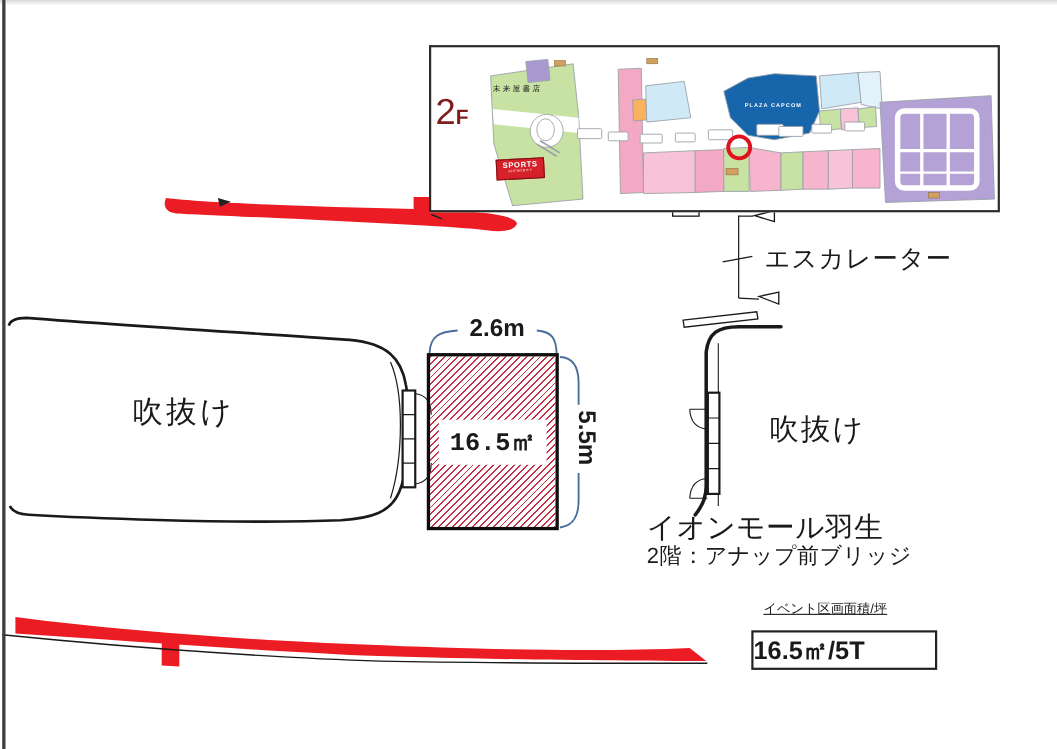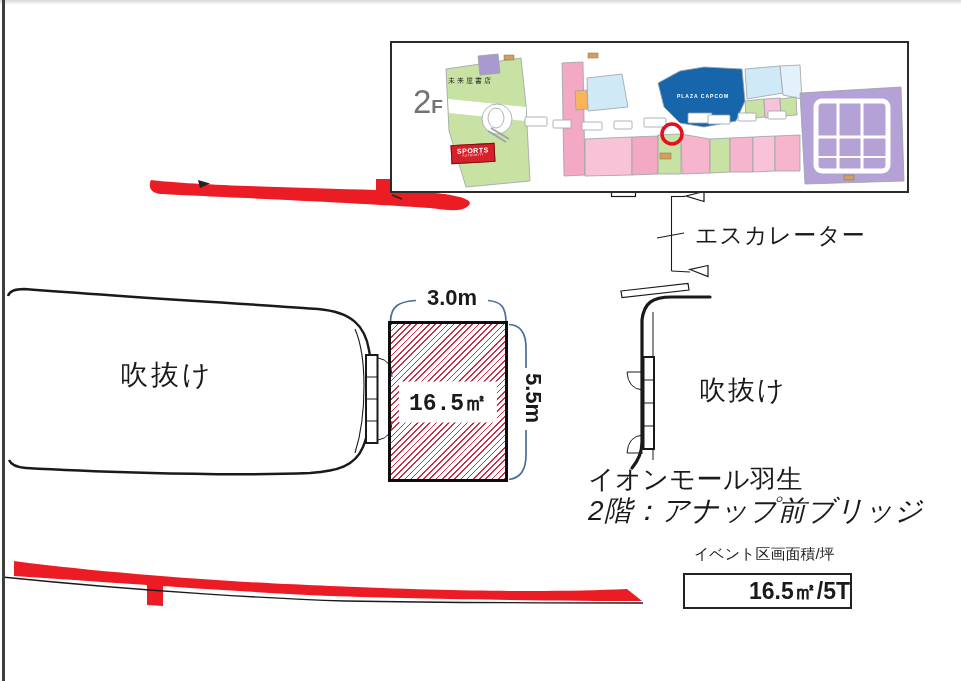--- a/index.html
+++ b/index.html
@@ -7,21 +7,21 @@
           font-family:"Liberation Sans",sans-serif;color:#1a1a1a;}
   .abs{position:absolute;}
   
   .page-edge{left:2px;top:0;width:3px;height:681px;background:#3f3f3f;}
   .page-topshade{left:0;top:0;width:961px;height:5px;background:linear-gradient(#d9d9d9,#ffffff);}
   
   svg.overlay{left:0;top:0;width:961px;height:681px;}
   
   .map-box{left:390px;top:41px;width:515px;height:148px;background:#fff;border:2px solid #2b2b2b;}
   .map-box svg{position:absolute;left:0;top:0;}
-  .floor-label{left:21px;top:42px;color:#737373;line-height:1;}
+  .floor-label{left:4px;top:42px;color:#7f1d1d;line-height:1;}
   .floor-num{font-size:33px;font-weight:500;}
   .floor-suf{font-size:19px;font-weight:700;}
   .bookstore-label{left:56px;top:33px;font-size:7px;letter-spacing:2px;color:#222;}
   .plaza-label{left:268px;top:50px;width:86px;text-align:center;font-size:5px;font-weight:700;
                color:#fff;letter-spacing:1px;}
   .sports-logo{left:59px;top:101px;width:42px;height:17px;background:#d6212a;border:1px solid #7d1016;
                transform:rotate(-3deg);text-align:center;color:#fff;line-height:1;}
   .sports-l1{font-size:7px;font-weight:700;letter-spacing:.5px;margin-top:2px;}
   .sports-l2{font-size:3px;letter-spacing:.5px;}
   
@@ -32,24 +32,24 @@
               padding:5px 10px;font-size:23px;font-weight:700;white-space:nowrap;font-family:Liberation Mono, monospace;}
   
   .dim-w{left:404px;top:285px;width:96px;text-align:center;font-size:22px;font-weight:700;}
   .dim-h{left:501px;top:385px;width:64px;text-align:center;font-size:22px;font-weight:700;
          transform:rotate(90deg);}
   
   .esc-label{left:695px;top:220px;font-size:23px;letter-spacing:1px;}
   .atrium-left{left:120px;top:356px;font-size:28px;letter-spacing:3px;}
   .atrium-right{left:699px;top:372px;font-size:27px;letter-spacing:2px;}
   .title1{left:588px;top:462px;font-size:26px;font-weight:500;letter-spacing:.5px;}
-  .title2{left:588px;top:492px;font-size:28px;font-weight:500;letter-spacing:.5px;font-style:italic;}
-  .caption{left:694px;top:545px;font-size:15px;font-weight:500;}
+  .title2{left:588px;top:492px;font-size:20px;font-weight:500;letter-spacing:.5px;}
+  .caption{left:694px;top:545px;font-size:12px;font-weight:500;text-decoration:underline;}
   .value-box{left:683px;top:573px;width:165px;height:32px;border:2px solid #222;background:#fff;
-             text-align:right;font-size:23px;font-weight:700;line-height:32px;}
+             text-align:left;font-size:23px;font-weight:700;line-height:32px;}
 </style>
 </head>
 <body>
 
 <div class="canvas">
 
   <svg class="overlay abs" viewBox="0 0 961 681">
 
     <path fill="#ec1c24" d="M151,180 C190,185 300,188 376,190 L376,179 L393,179 L393,190
          C420,192 445,193 455,196 C470,199 473,203 467,207 C460,212 446,210 430,208
@@ -172,21 +172,21 @@
     <div class="abs plaza-label">PLAZA CAPCOM</div>
     <div class="abs sports-logo">
       <div class="sports-l1">SPORTS</div>
       <div class="sports-l2">AUTHORITY</div>
     </div>
   </div>
 
   <div class="hatch-box abs">
     <div class="abs area-label">16.5㎡</div>
   </div>
-  <div class="abs dim-w">3.0m</div>
+  <div class="abs dim-w">2.6m</div>
   <div class="abs dim-h">5.5m</div>
 
   <div class="abs esc-label">エスカレーター</div>
   <div class="abs atrium-left">吹抜け</div>
   <div class="abs atrium-right">吹抜け</div>
 
   <div class="abs title1">イオンモール羽生</div>
   <div class="abs title2">2階：アナップ前ブリッジ</div>
 
   <div class="abs caption">イベント区画面積/坪</div>

